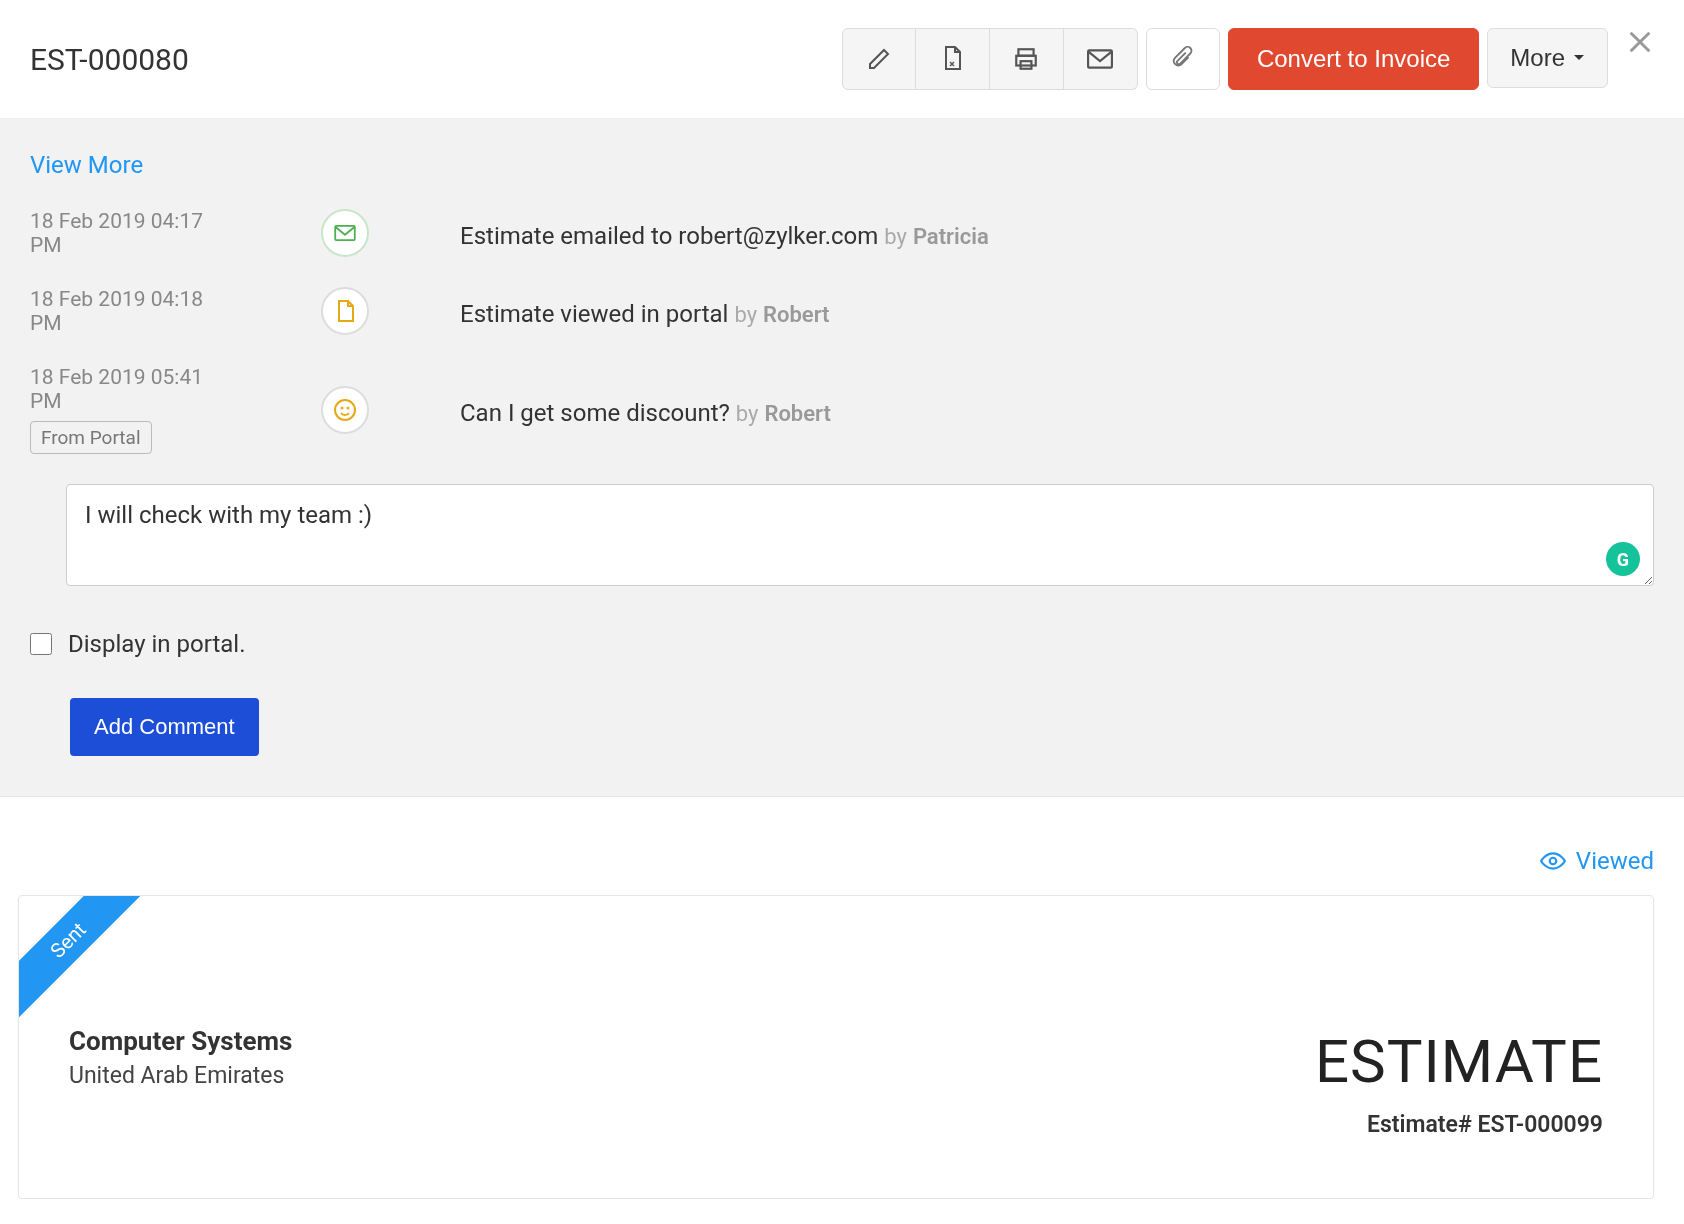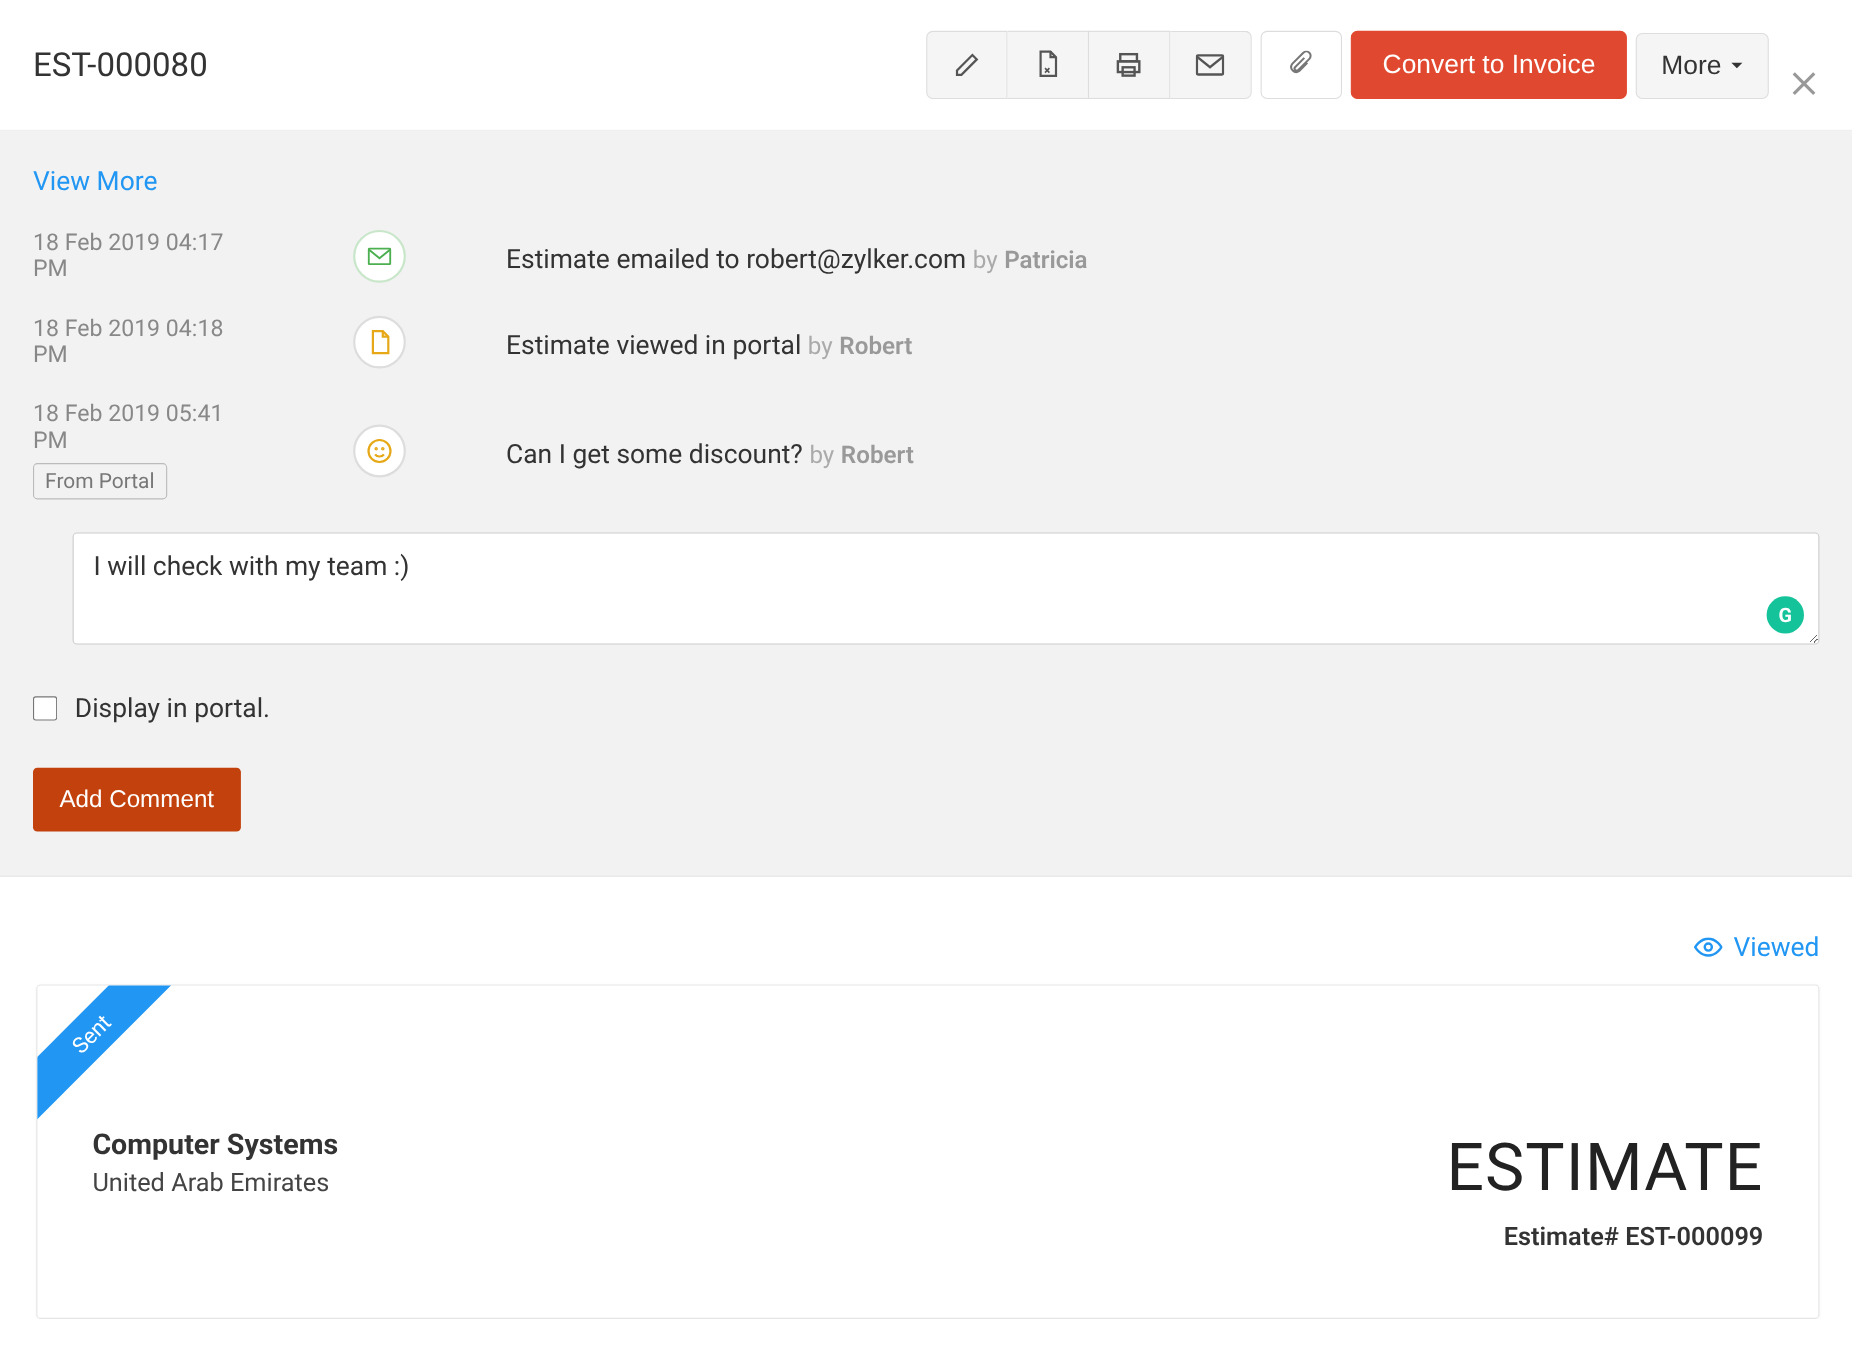--- a/index.html
+++ b/index.html
@@ -1,19 +1,19 @@
 <!DOCTYPE html>
 <html><head>
 <meta charset="utf-8">
 <style>
 * { box-sizing: border-box; margin: 0; padding: 0; }
 body { font-family: -apple-system, BlinkMacSystemFont, "Segoe UI", Roboto, Helvetica, Arial, sans-serif; background: #fff; color: #333; width: 1684px; }
 .header { display: flex; align-items: center; justify-content: space-between; padding: 28px 30px 28px 30px; border-bottom: 1px solid #eee; }
 .header-title { font-size: 30px; font-weight: 400; color: #333; }
-.header-actions { display: flex; align-items: flex-end; gap: 8px; }
+.header-actions { display: flex; align-items: flex-start; gap: 8px; }
 .btn-group { display: flex; }
 .btn-icon { width: 74px; height: 62px; background: #f5f5f5; border: 1px solid #ddd; display: flex; align-items: center; justify-content: center; cursor: pointer; }
 .btn-group .btn-icon + .btn-icon { border-left: none; }
 .btn-icon.single { border-radius: 6px; background: #fff; }
 .btn-group .btn-icon:first-child { border-top-left-radius: 6px; border-bottom-left-radius: 6px; }
 .btn-group .btn-icon:last-child { border-top-right-radius: 6px; border-bottom-right-radius: 6px; }
 .btn-primary { background: #e0492f; color: #fff; border: 1px solid #e0492f; height: 62px; padding: 0 28px; font-size: 24px; border-radius: 6px; cursor: pointer; font-weight: 400; }
 .btn-secondary { background: #f5f5f5; border: 1px solid #ddd; height: 60px; padding: 0 22px; font-size: 24px; border-radius: 6px; cursor: pointer; display: flex; align-items: center; gap: 8px; color: #333; }
 .close-btn { cursor: pointer; margin-left: 10px; }
 .activity-panel { background: #f2f2f2; padding: 32px 30px 40px 30px; border-bottom: 1px solid #e5e5e5; }
@@ -26,22 +26,22 @@
 .activity-icon-wrap.mail { border-color: #c8e6c9; }
 .activity-content { font-size: 24px; color: #333; padding-top: 6px; }
 .by-label { color: #aaa; font-size: 22px; }
 .by-name { color: #999; font-weight: 600; font-size: 22px; }
 .comment-box { width: 100%; min-height: 102px; border: 1px solid #ccc; border-radius: 4px; background: #fff; padding: 16px 18px; font-size: 24px; color: #333; font-family: inherit; resize: vertical; position: relative; }
 .comment-wrap { position: relative; margin-left: 36px; }
 .grammarly-badge { position: absolute; right: 14px; bottom: 14px; width: 34px; height: 34px; border-radius: 50%; background: #15c39a; color: #fff; display: flex; align-items: center; justify-content: center; font-weight: bold; font-size: 18px; }
 .checkbox-row { display: flex; align-items: center; gap: 16px; margin-top: 40px; }
 .checkbox-row input { width: 22px; height: 22px; }
 .checkbox-row label { font-size: 24px; color: #333; }
-.add-comment-btn { background: #c2410c; color: #fff; border: none; border-radius: 4px; padding: 16px 24px; font-size: 22px; margin-top: 40px; cursor: pointer; }
-.doc-area { padding: 50px 30px 0 33px; }
+.add-comment-btn { background: #1d4ed8; color: #fff; border: none; border-radius: 4px; padding: 16px 24px; font-size: 22px; margin-top: 40px; cursor: pointer; margin-left: 40px; }
+.doc-area { padding: 50px 30px 0 18px; }
 .viewed-indicator { display: flex; align-items: center; justify-content: flex-end; gap: 10px; color: #2196f3; font-size: 24px; margin-bottom: 20px; }
 .estimate-doc { border: 1px solid #e5e5e5; border-radius: 4px; padding: 30px 50px 60px 50px; position: relative; overflow: hidden; background: #fff; box-shadow: 0 1px 3px rgba(0,0,0,0.04); }
 .ribbon { position: absolute; top: 24px; left: -56px; width: 210px; background: #2196f3; color: #fff; text-align: center; font-size: 20px; padding: 8px 0; transform: rotate(-45deg); }
 .doc-body { display: flex; justify-content: space-between; align-items: flex-start; margin-top: 100px; }
 .company-name { font-size: 26px; font-weight: 700; color: #333; }
 .company-loc { font-size: 23px; color: #444; margin-top: 6px; }
 .doc-title { font-size: 60px; font-weight: 400; color: #222; letter-spacing: 1px; text-align: right; }
 .doc-number { font-size: 23px; font-weight: 600; color: #333; text-align: right; margin-top: 14px; }
 svg { display: block; }
 </style>

